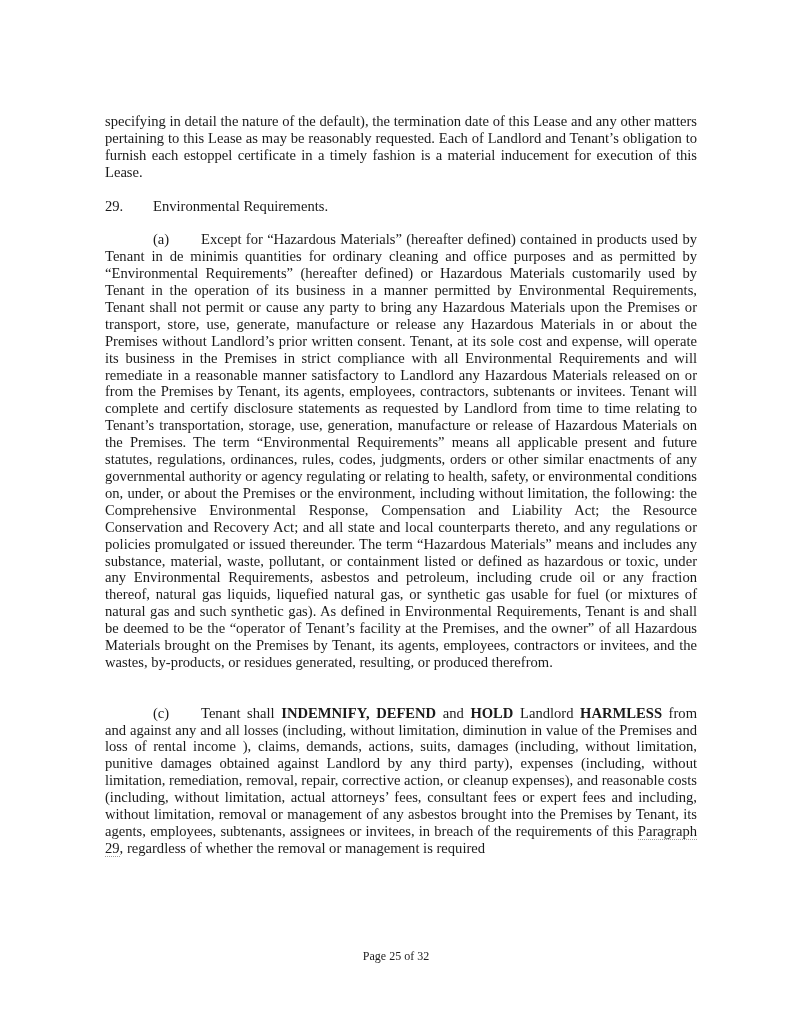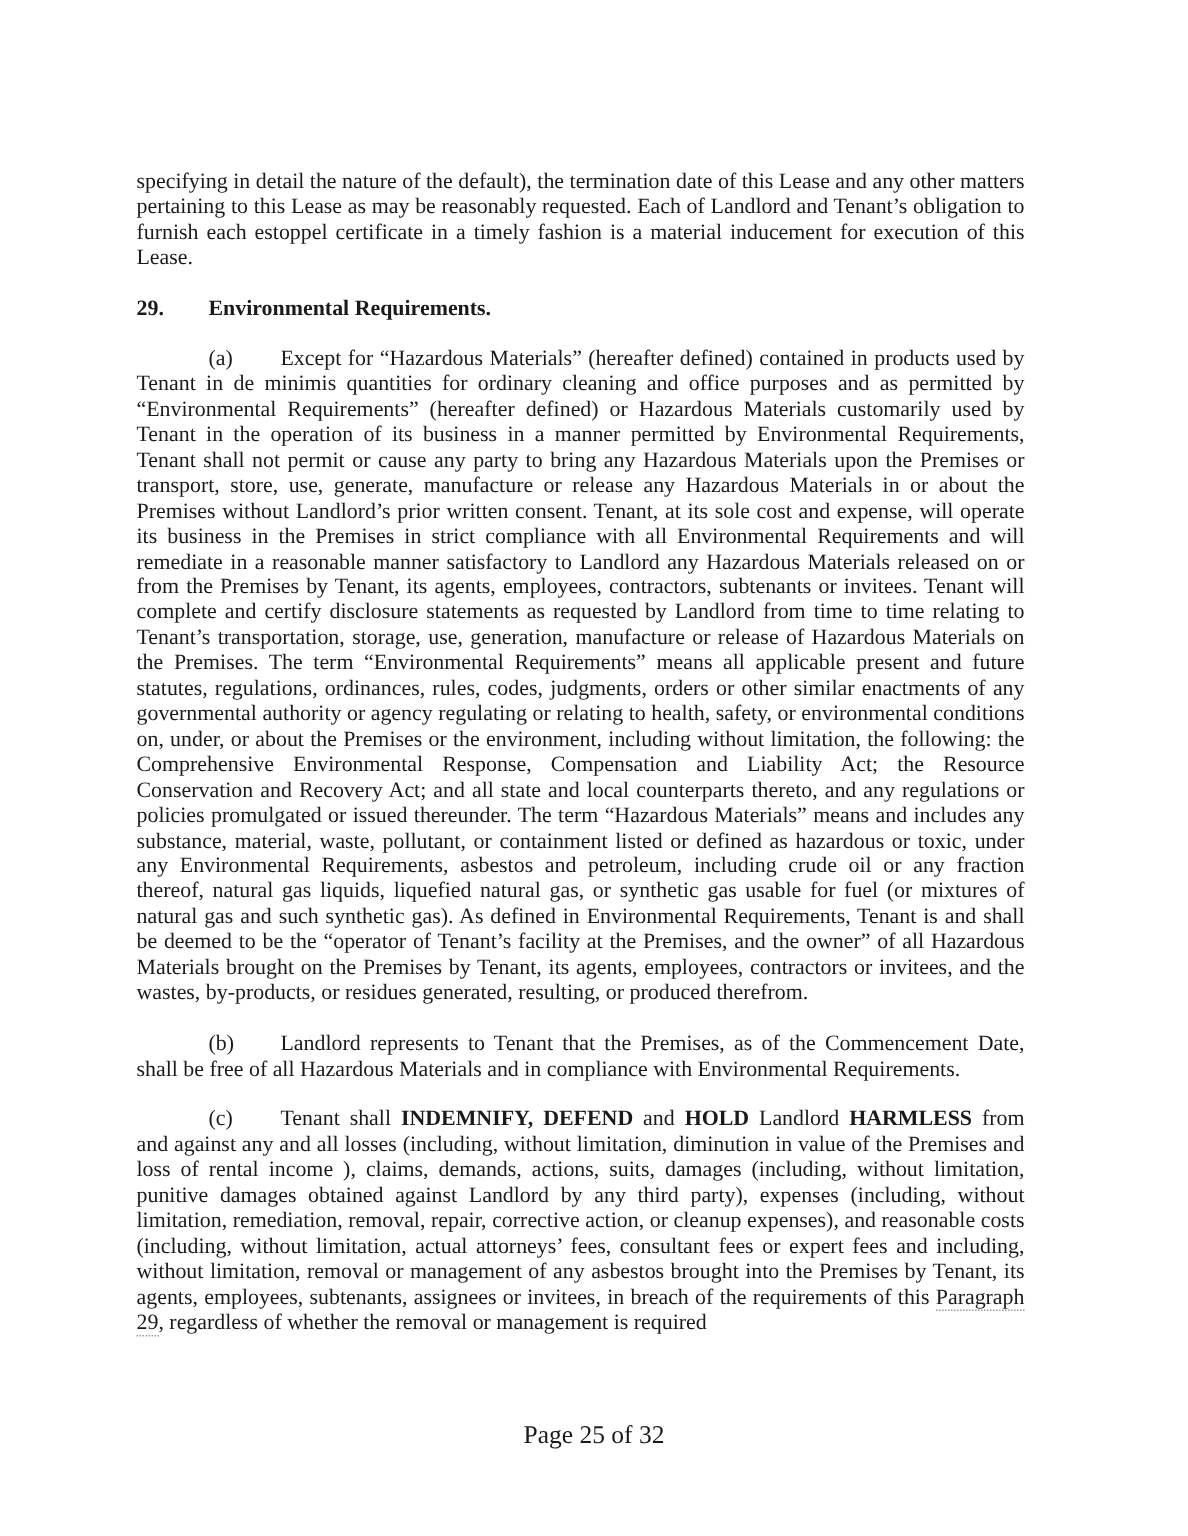--- a/index.html
+++ b/index.html
@@ -10,35 +10,35 @@
     body {
       width: 792px;
       height: 1024px;
       position: relative;
       overflow: hidden;
       font-family: "Liberation Serif", "DejaVu Serif", serif;
       color: #1a1a1a;
     }
     .page {
       position: absolute;
-      left: 91px;
+      left: 105px;
       top: 113px;
       width: 592px;
       font-size: 14.6px;
       line-height: 16.9px;
     }
     .para {
       margin: 0;
       text-align: justify;
       text-justify: inter-word;
     }
     .gap { height: 16.9px; }
     .heading {
       margin: 0;
-      font-weight: bold;
+      font-weight: normal;
     }
     .heading .num {
       display: inline-block;
       width: 48px;
     }
     .indent {
       text-indent: 48px;
     }
     .sub-label {
       display: inline-block;
@@ -49,21 +49,21 @@
     .b { font-weight: bold; margin-top: 46px; }
     .xref {
       border-bottom: 1px dotted #9a9a9a;
     }
     .footer {
       position: absolute;
       left: 0;
       width: 792px;
       top: 948px;
       text-align: center;
-      font-size: 17px;
+      font-size: 12px;
       line-height: 17px;
     }
   </style>
 </head>
 <body>
 
 <div class="page">
 
   <p class="para">
     <span>specifying in detail the nature of the default), the termination date of this Lease and any other matters pertaining to this Lease as may be reasonably requested. Each of Landlord and Tenant’s obligation to furnish each estoppel certificate in a timely fashion is a material inducement for execution of this Lease.</span>
@@ -74,21 +74,20 @@
   <p class="heading">
     <span class="num">29.</span><span>Environmental Requirements.</span>
   </p>
 
   <div class="gap"></div>
 
   <p class="para indent"><span class="sub-label">(a)</span><span>Except for “Hazardous Materials” (hereafter defined) contained in products used by Tenant in de minimis quantities for ordinary cleaning and office purposes and as permitted by “Environmental Requirements” (hereafter defined) or Hazardous Materials customarily used by Tenant in the operation of its business in a manner permitted by Environmental Requirements, Tenant shall not permit or cause any party to bring any Hazardous Materials upon the Premises or transport, store, use, generate, manufacture or release any Hazardous Materials in or about the Premises without Landlord’s prior written consent. Tenant, at its sole cost and expense, will operate its business in the Premises in strict compliance with all Environmental Requirements and will remediate in a reasonable manner satisfactory to Landlord any Hazardous Materials released on or from the Premises by Tenant, its agents, employees, contractors, subtenants or invitees. Tenant will complete and certify disclosure statements as requested by Landlord from time to time relating to Tenant’s transportation, storage, use, generation, manufacture or release of Hazardous Materials on the Premises. The term </span><span class="em">“Environmental Requirements”</span><span> means all applicable present and future statutes, regulations, ordinances, rules, codes, judgments, orders or other similar enactments of any governmental authority or agency regulating or relating to health, safety, or environmental conditions on, under, or about the Premises or the environment, including without limitation, the following: the Comprehensive Environmental Response, Compensation and Liability Act; the Resource Conservation and Recovery Act; and all state and local counterparts thereto, and any regulations or policies promulgated or issued thereunder. The term </span><span class="em">“Hazardous Materials”</span><span> means and includes any substance, material, waste, pollutant, or containment listed or defined as hazardous or toxic, under any Environmental Requirements, asbestos and petroleum, including crude oil or any fraction thereof, natural gas liquids, liquefied natural gas, or synthetic gas usable for fuel (or mixtures of natural gas and such synthetic gas). As defined in Environmental Requirements, Tenant is and shall be deemed to be the “operator of Tenant’s facility at the Premises, and the owner” of all Hazardous Materials brought on the Premises by Tenant, its agents, employees, contractors or invitees, and the wastes, by-products, or residues generated, resulting, or produced therefrom.</span></p>
 
   <div class="gap"></div>
 
-  <p class="para indent"><span class="sub-label">(b)</span><span>Landlord represents to Tenant that the Premises, as of the Commencement Date, shall be free of all Hazardous Materials and in compliance with Environmental Requirements.</span></p>
 
   <div class="gap"></div>
 
   <p class="para indent"><span class="sub-label">(c)</span><span>Tenant shall </span><span class="b">INDEMNIFY, DEFEND</span><span> and </span><span class="b">HOLD</span><span> Landlord </span><span class="b">HARMLESS</span><span> from and against any and all losses (including, without limitation, diminution in value of the Premises and loss of rental income ), claims, demands, actions, suits, damages (including, without limitation, punitive damages obtained against Landlord by any third party), expenses (including, without limitation, remediation, removal, repair, corrective action, or cleanup expenses), and reasonable costs (including, without limitation, actual attorneys’ fees, consultant fees or expert fees and including, without limitation, removal or management of any asbestos brought into the Premises by Tenant, its agents, employees, subtenants, assignees or invitees, in breach of the requirements of this </span><span class="xref">Paragraph 29</span><span>, regardless of whether the removal or management is required</span></p>
 
 </div>
 
 <div class="footer">
   <span>Page 25 of 32</span>
 </div>

